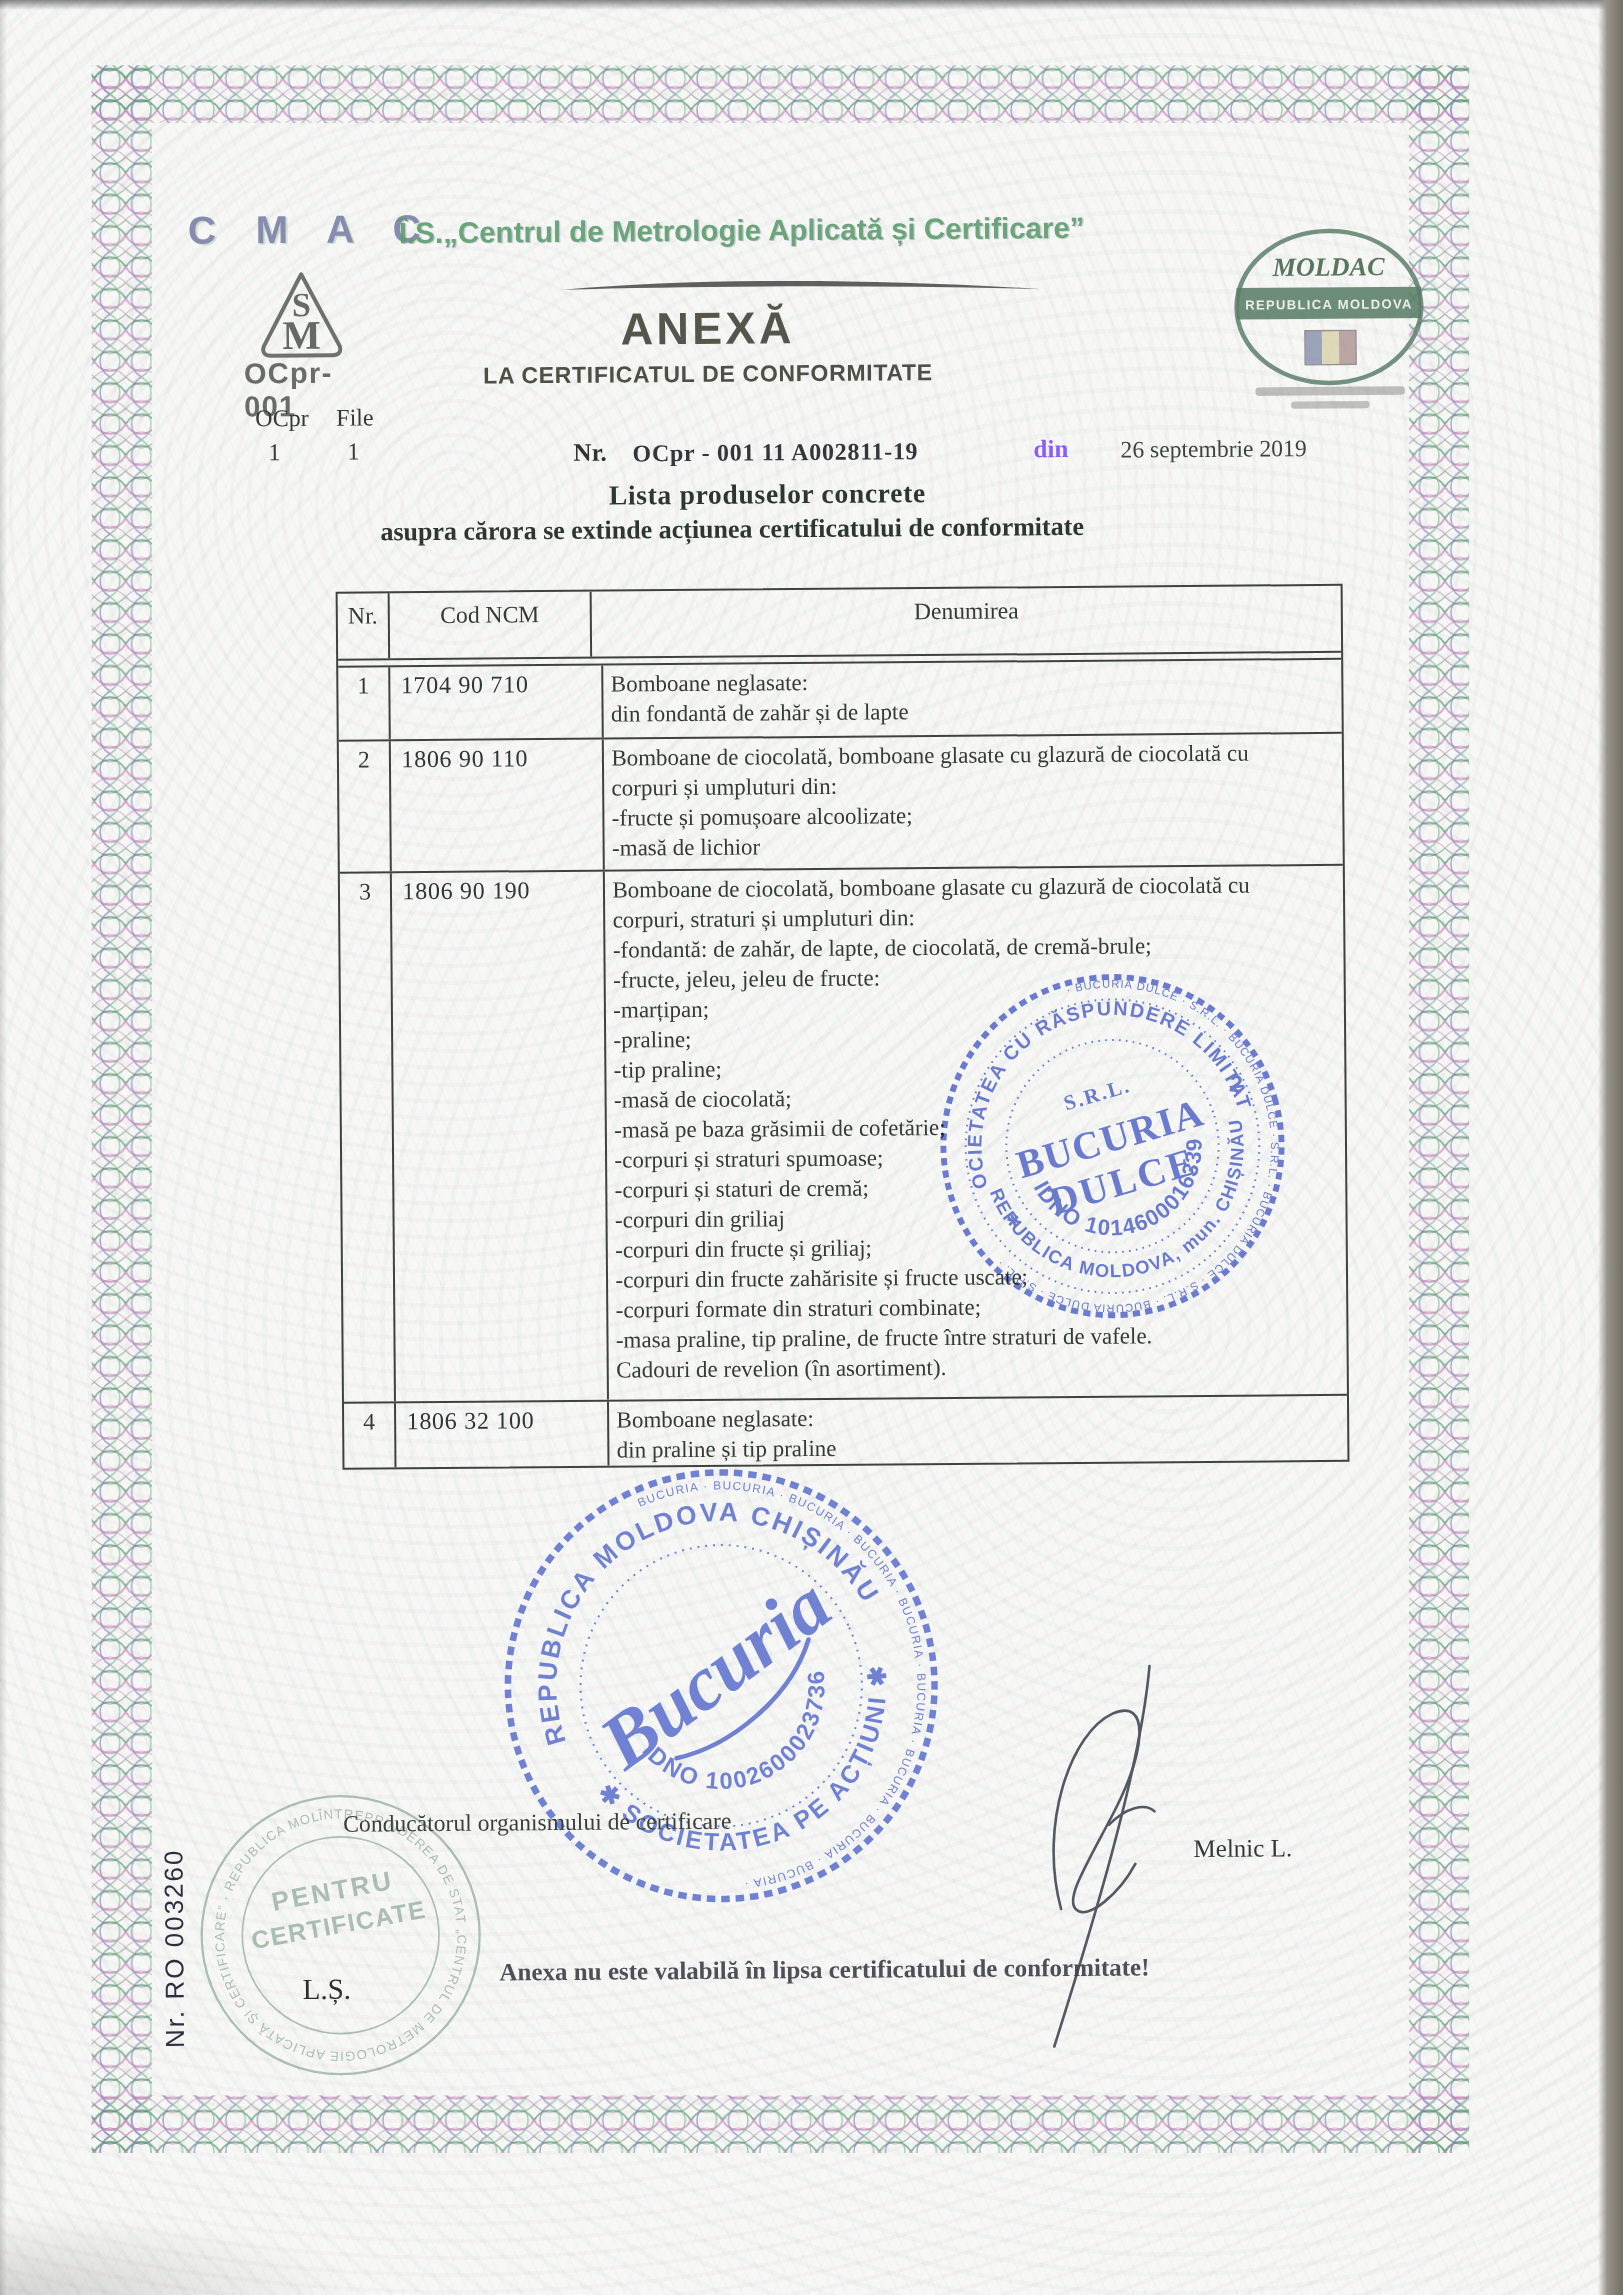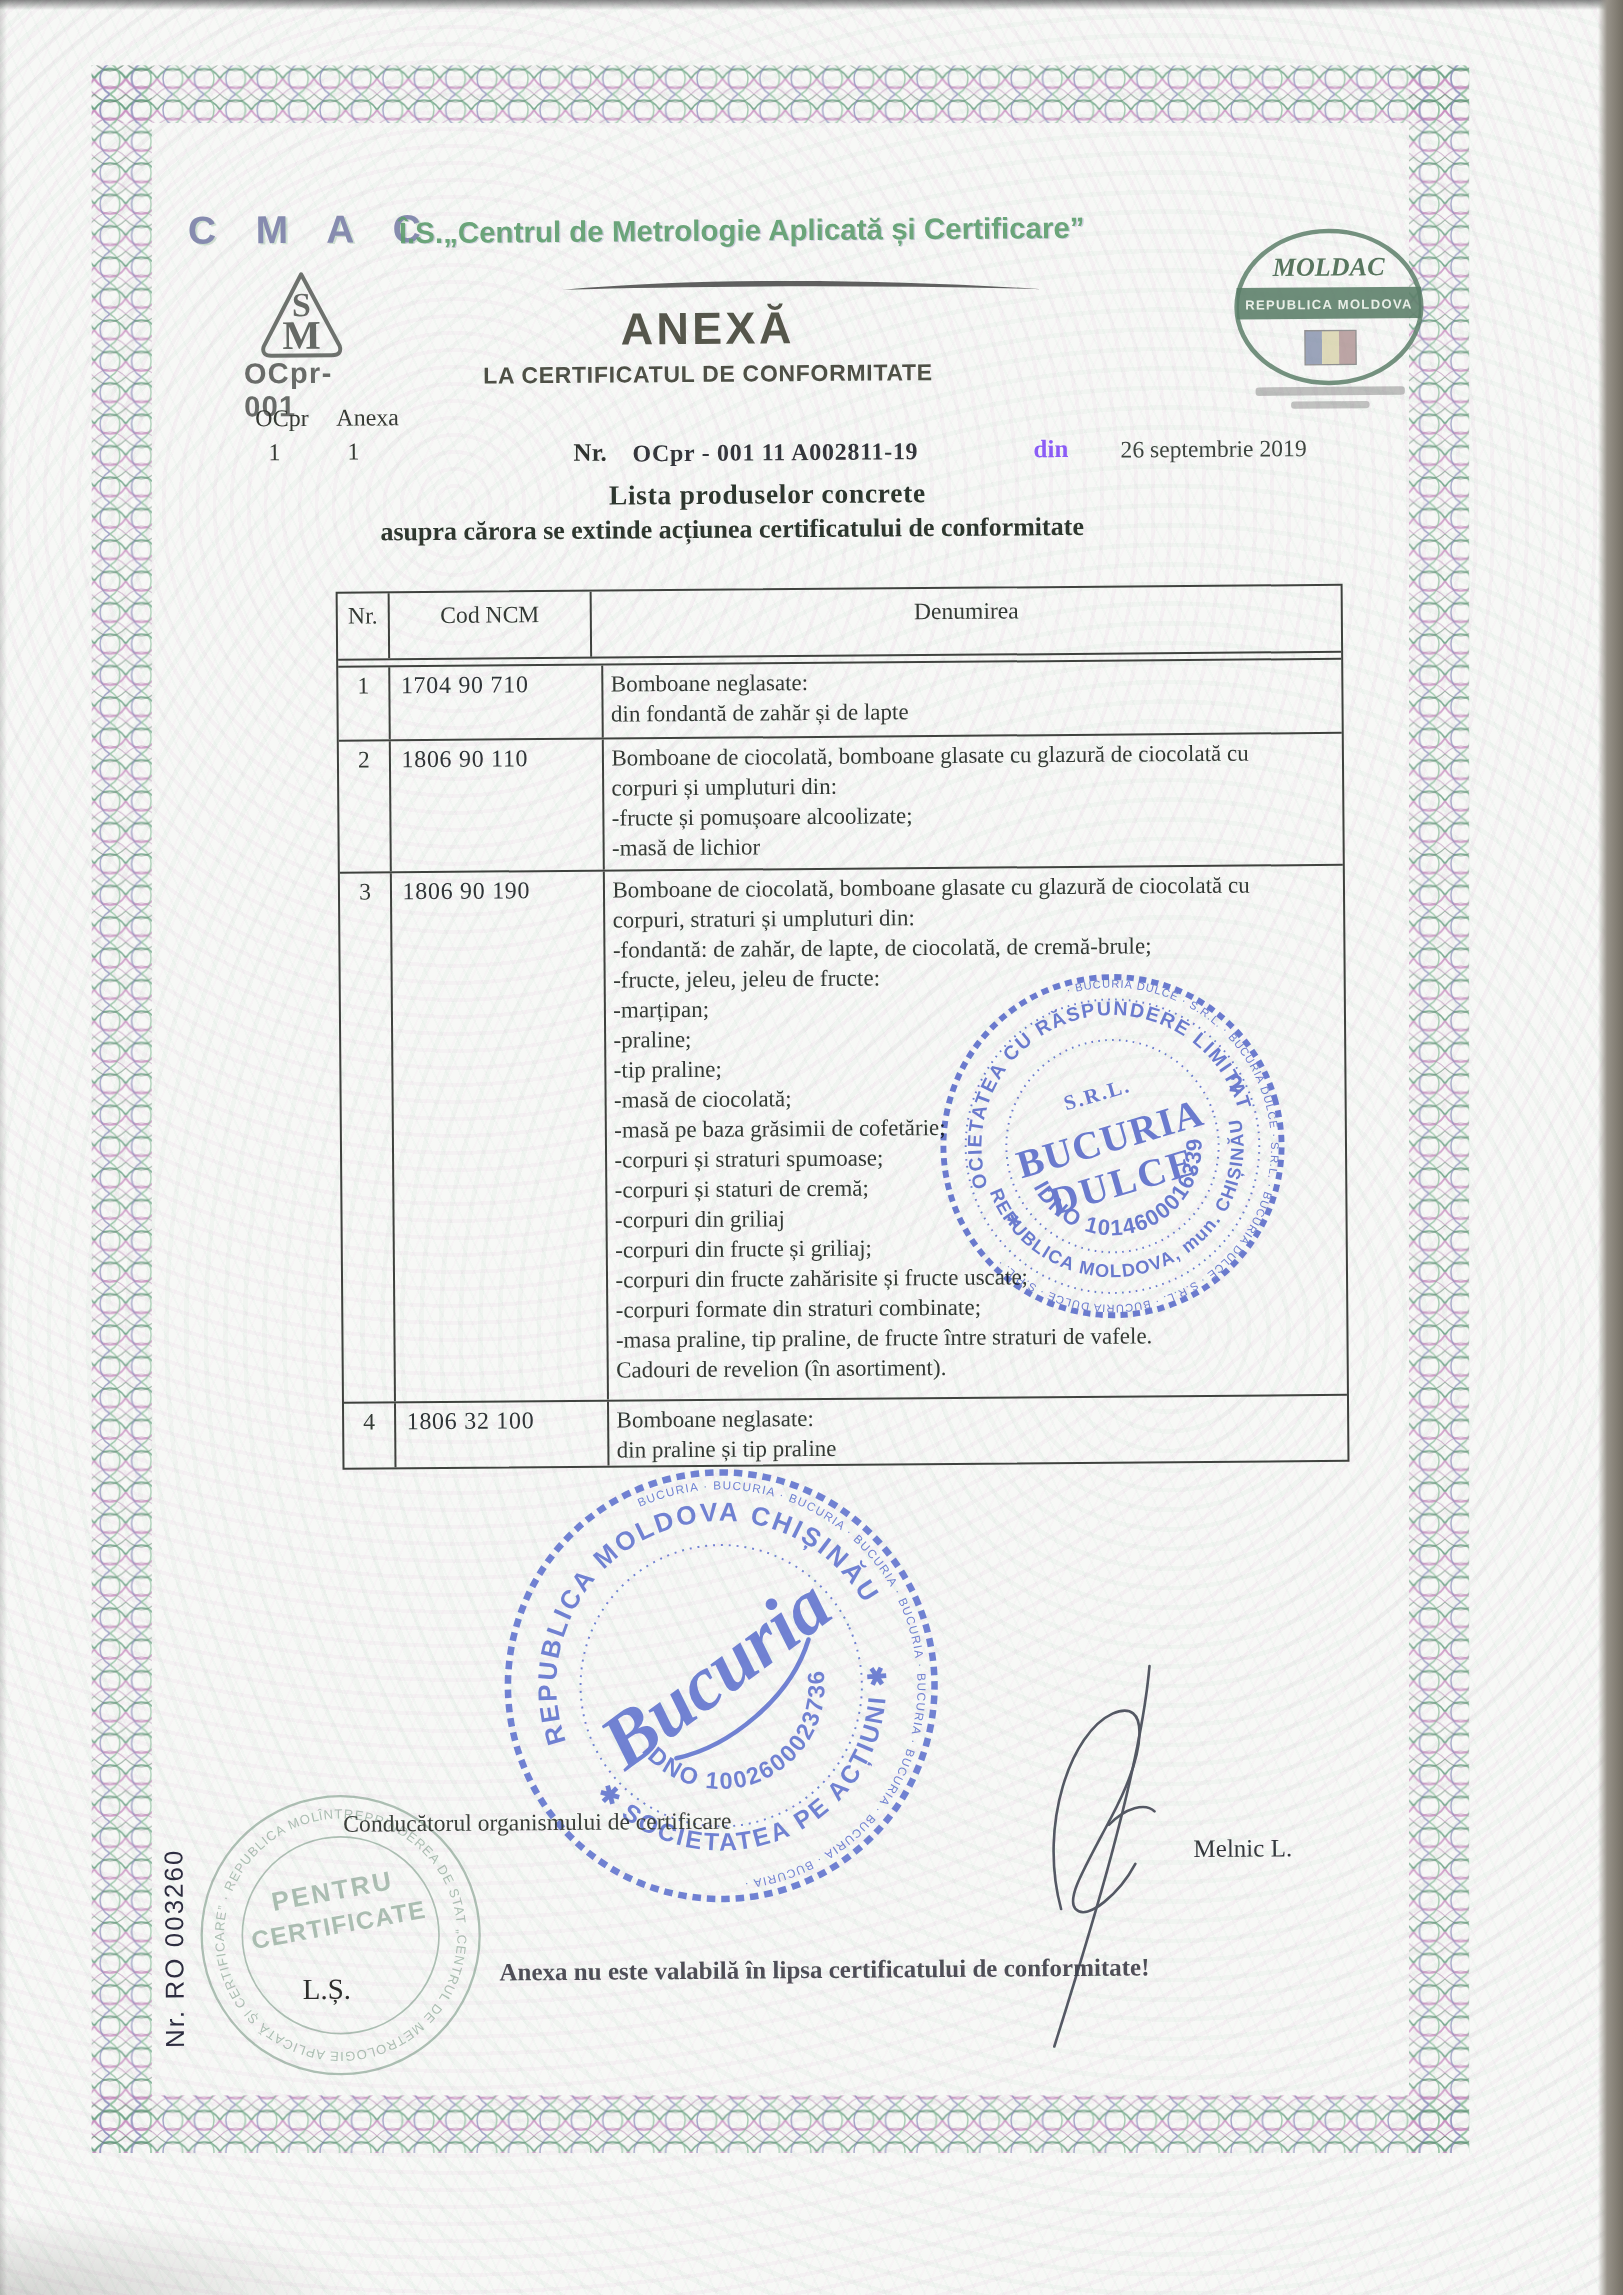--- a/index.html
+++ b/index.html
@@ -93,21 +93,21 @@
         <rect x="144" y="166" width="26" height="52" fill="#d6cfa4"></rect>
         <rect x="170" y="166" width="26" height="52" fill="#a98a8a"></rect>
         <rect x="118" y="166" width="78" height="52" fill="none" stroke="#6f6f6f" stroke-width="2"></rect>
       </g>
       <rect x="42" y="252" width="228" height="13" rx="5" fill="#6a6a6a" opacity="0.40"></rect>
       <rect x="96" y="274" width="120" height="11" rx="5" fill="#6a6a6a" opacity="0.38"></rect>
     </svg>
   </div>
 
   <div class="abs serif noselect" style="left:261px;top:401px;font-size:24px;color:#363a34;">OCpr</div>
-  <div class="abs serif noselect" style="left:342px;top:401px;font-size:24px;color:#363a34;">Anexa</div>
+  <div class="abs serif noselect" style="left:342px;top:401px;font-size:24px;color:#363a34;">File</div>
   <div class="abs serif noselect" style="left:274px;top:435px;font-size:24px;color:#363a34;">1</div>
   <div class="abs serif noselect" style="left:353px;top:435px;font-size:24px;color:#363a34;">1</div>
 
   <div class="abs serif noselect" style="left:579px;top:437px;font-size:25px;font-weight:bold;color:#303430;">Nr.</div>
   <div class="abs serif noselect" style="left:638px;top:439px;font-size:24px;font-weight:bold;letter-spacing:0.7px;color:#34363c;">OCpr - 001 11 A002811-19</div>
   <div class="abs serif noselect" style="left:1039px;top:437px;font-size:25px;font-weight:bold;color:#8b5cf6;font-family:Liberation Serif, serif;">din</div>
   <div class="abs serif noselect" style="left:1126px;top:439px;font-size:23.6px;color:#3d443f;">26 septembrie 2019</div>
 
   <div class="abs serif noselect" style="left:445px;top:478px;width:655px;text-align:center;font-size:27.5px;font-weight:bold;letter-spacing:0.7px;color:#2e372f;">Lista produselor concrete</div>
   <div class="abs serif noselect" style="left:279px;top:514px;width:916px;text-align:center;font-size:26px;font-weight:bold;color:#2e372f;">asupra cărora se extinde acțiunea certificatului de conformitate</div>

